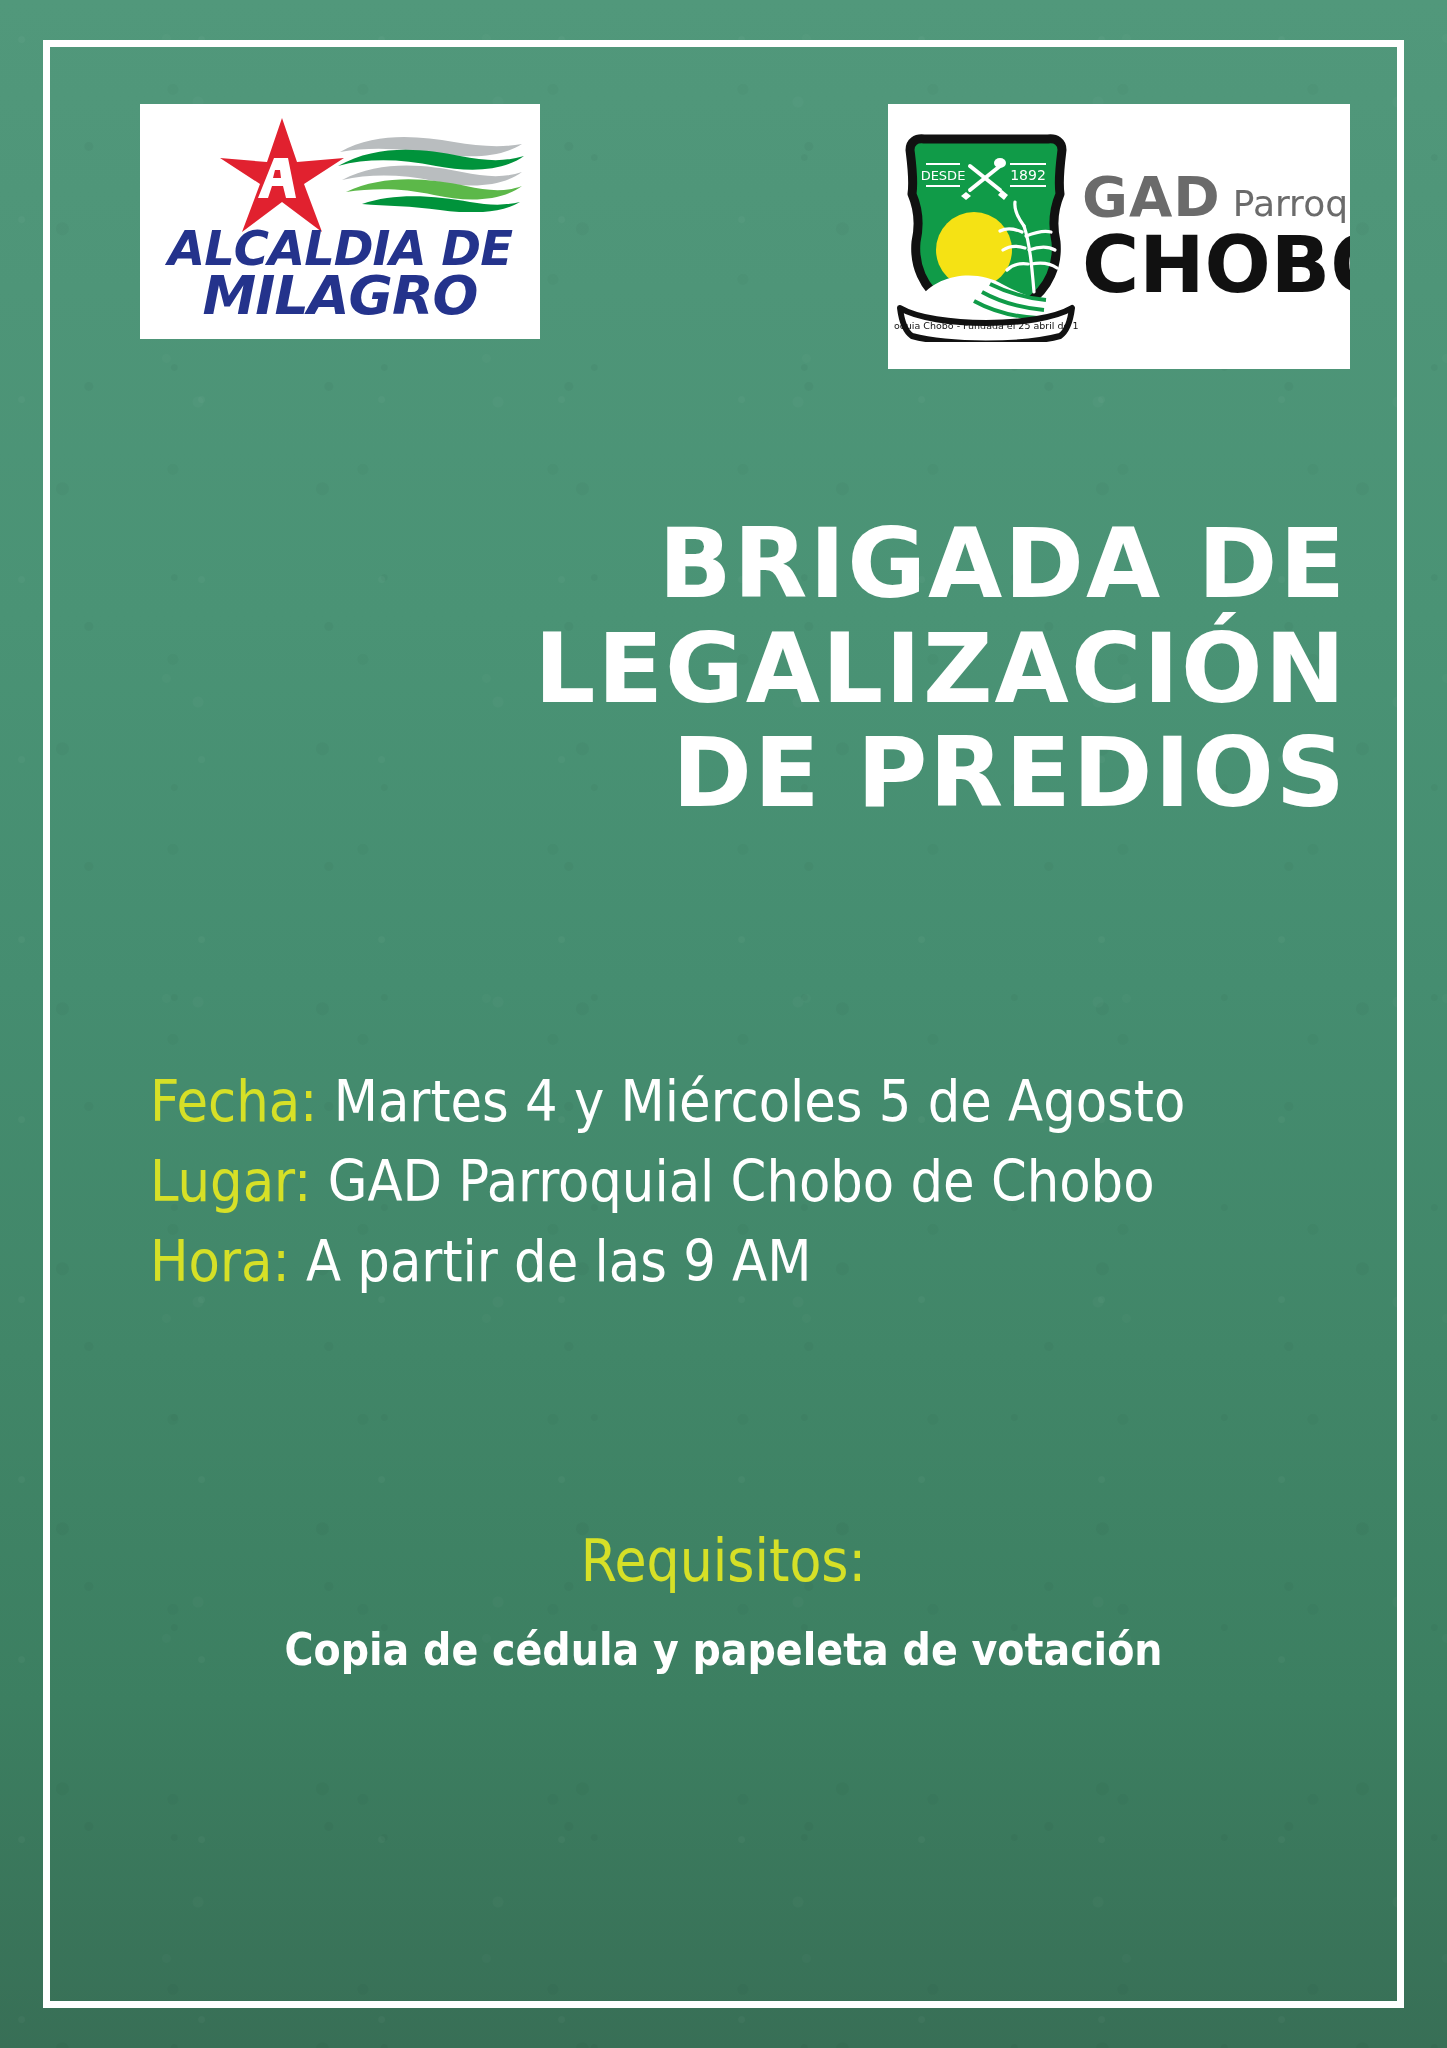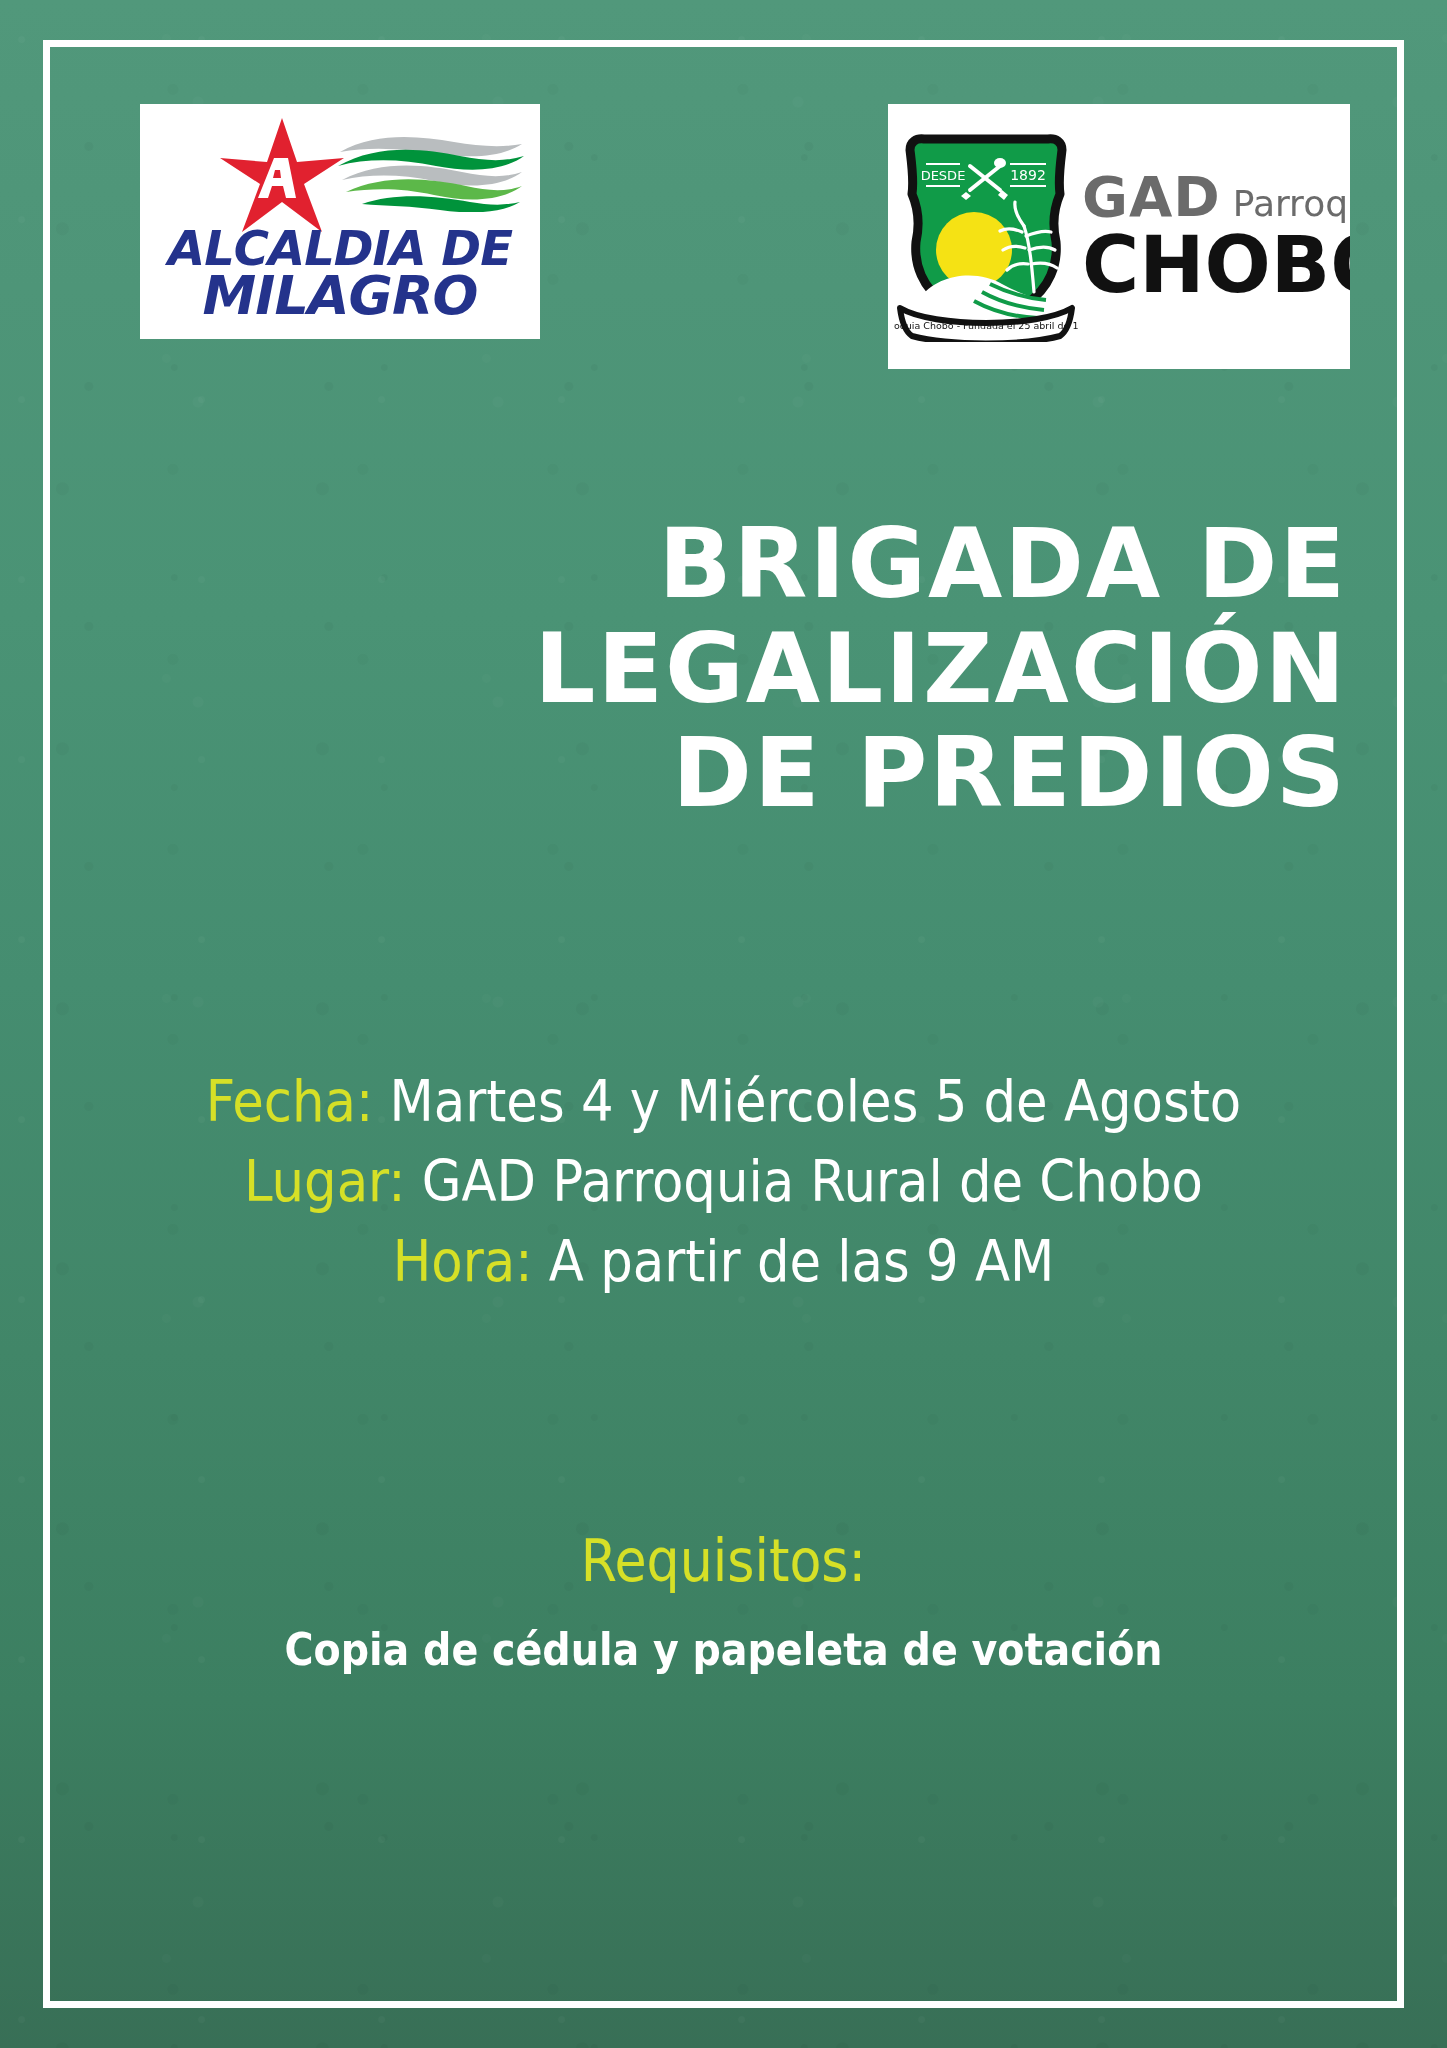--- a/index.html
+++ b/index.html
@@ -177,21 +177,20 @@
     letter-spacing: 2px;
   }
   #title .tline { display: block; }
 
   
   #details {
     position: absolute;
     left: 150px;
     right: 150px;
     top: 1062px;
-    text-align: center;
     color: #ffffff;
     font-family: "DejaVu Sans Condensed", "DejaVu Sans", sans-serif;
     font-size: 57px;
     line-height: 1.40;
     font-weight: 400;
   }
   .label {
     color: #d6e027;
   }
   .detail-line { display: block; }
@@ -316,21 +315,21 @@
   </div>
 
   <h1 id="title">
     <span class="tline">BRIGADA DE</span>
     <span class="tline">LEGALIZACIÓN</span>
     <span class="tline">DE PREDIOS</span>
   </h1>
 
   <div id="details">
     <span class="detail-line"><span class="label">Fecha:</span><span> Martes 4 y Miércoles 5 de Agosto</span></span>
-    <span class="detail-line"><span class="label">Lugar:</span><span> GAD Parroquia Rural de Chobo</span></span>
+    <span class="detail-line"><span class="label">Lugar:</span><span> GAD Parroquial Chobo de Chobo</span></span>
     <span class="detail-line"><span class="label">Hora:</span><span> A partir de las 9 AM</span></span>
   </div>
 
   <div id="requisitos">
     <span id="req-heading">Requisitos:</span>
     <span id="req-body">Copia de cédula y papeleta de votación</span>
   </div>
 
 </div>
 

